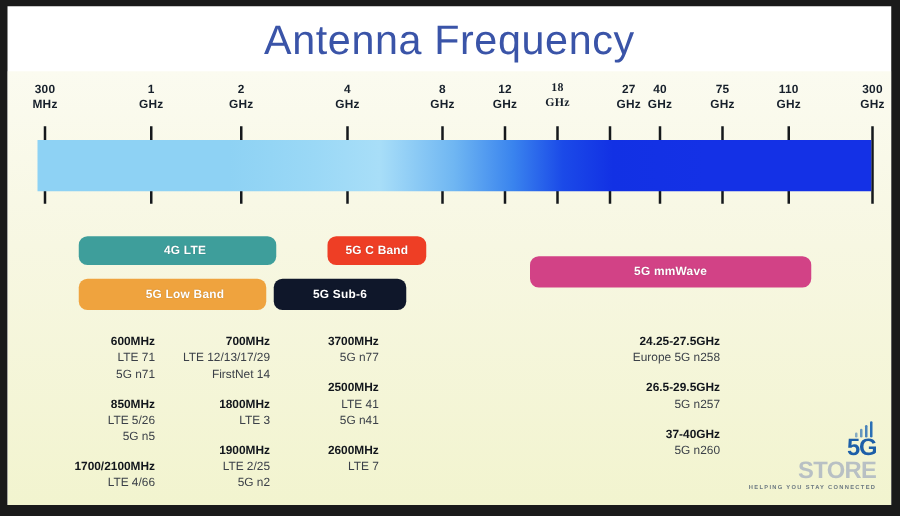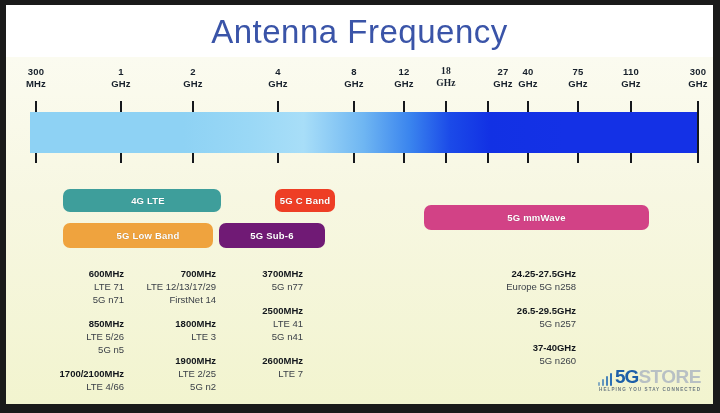--- a/index.html
+++ b/index.html
@@ -88,21 +88,21 @@
   .entry .hdr{
     font-size:9.5px;font-weight:bold;color:#12161c;line-height:13px;
     white-space:nowrap;
   }
   .entry .sub{
     font-size:9.5px;color:#3b4048;line-height:13px;white-space:nowrap;
   }
 
   
   #logo{position:absolute;right:12px;bottom:12px;text-align:right;}
-  #logo .lmark{display:flex;align-items:flex-end;justify-content:flex-end;height:20px;}
+  #logo .lmark{display:flex;align-items:flex-end;justify-content:flex-end;height:20px;flex-direction:column;}
   .bars{display:flex;align-items:flex-end;gap:1.5px;height:13px;margin-right:3px;}
   .bars i{display:block;width:2.5px;background:#2a6fb5;border-radius:1px;}
   .bars i:nth-child(1){height:4px;opacity:.55}
   .bars i:nth-child(2){height:7px;opacity:.7}
   .bars i:nth-child(3){height:10px;opacity:.85}
   .bars i:nth-child(4){height:13px;}
   #logo .l5g{font-size:19px;font-weight:bold;color:#1d5fa8;letter-spacing:-1px;line-height:18px;}
   #logo .lstore{font-size:19px;font-weight:bold;color:#b8c0c4;letter-spacing:-.5px;line-height:18px;}
   #logo .tag{
     font-size:4.6px;color:#6d7a82;letter-spacing:1.05px;margin-top:1px;
@@ -181,27 +181,27 @@
         </div>
         <div class="tick-line" style="left: 692px; top: 96px; height: 62px;"></div>
       </div>
 
     <div id="bar" title=""></div>
 
     <div id="pills">
         <div class="pill" style="left: 57px; top: 184px; width: 146px; height: 23px; background: rgb(62, 158, 155); padding-left: 12px;">
           <span>4G LTE</span>
         </div>
-        <div class="pill" style="left: 269px; top: 184px; width: 60px; height: 23px; background: rgb(238, 62, 37);">
+        <div class="pill" style="left: 256px; top: 184px; width: 79px; height: 23px; background: rgb(238, 62, 37);">
           <span>5G C Band</span>
         </div>
         <div class="pill" style="left: 57px; top: 218px; width: 130px; height: 25px; background: rgb(239, 163, 62); padding-left: 20px;">
           <span>5G Low Band</span>
         </div>
-        <div class="pill" style="left: 213px; top: 218px; width: 106px; height: 25px; background: #701a75;">
+        <div class="pill" style="left: 213px; top: 218px; width: 106px; height: 25px; background: #0f172a;">
           <span>5G Sub-6</span>
         </div>
         <div class="pill" style="left: 418px; top: 200px; width: 225px; height: 25px; background: rgb(210, 66, 134);">
           <span>5G mmWave</span>
         </div>
       </div>
 
     <div id="cols">
         <div class="col" style="left: 22px; top: 262px; width: 96px;">
           <div class="entry">

